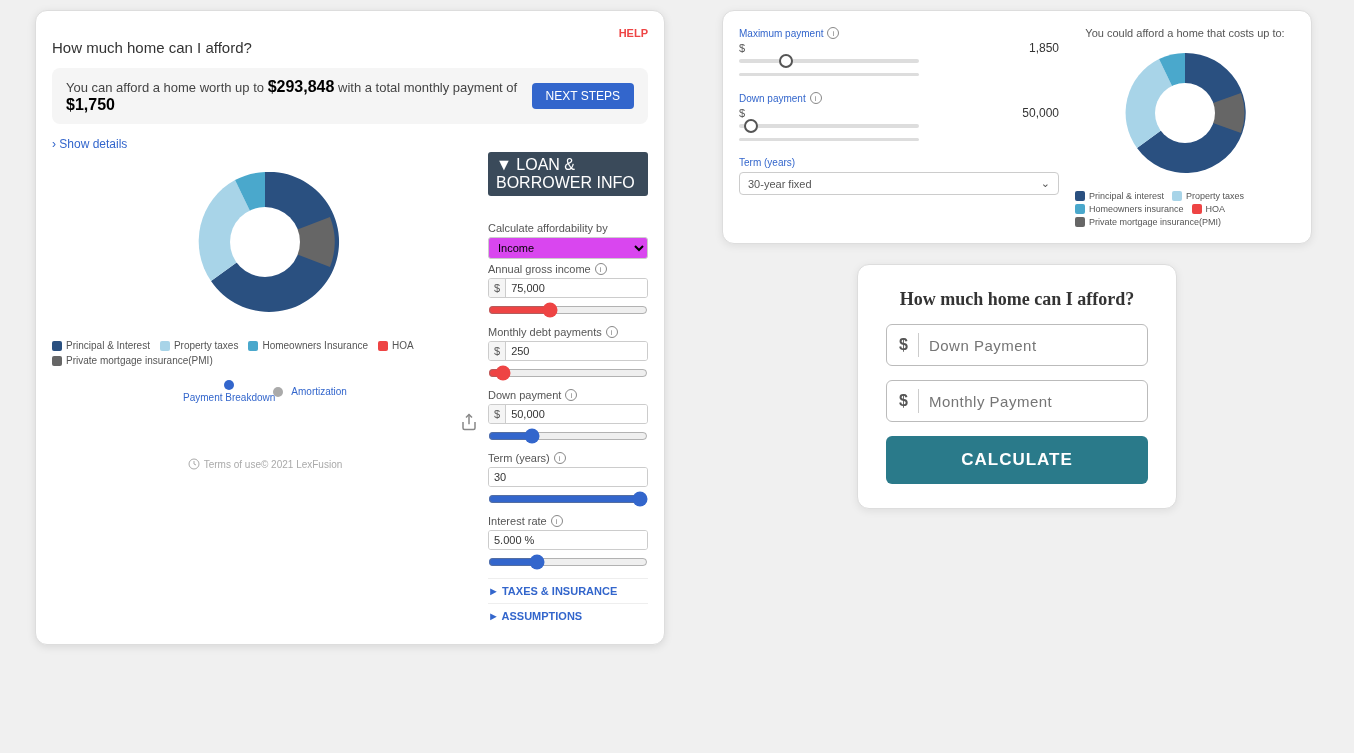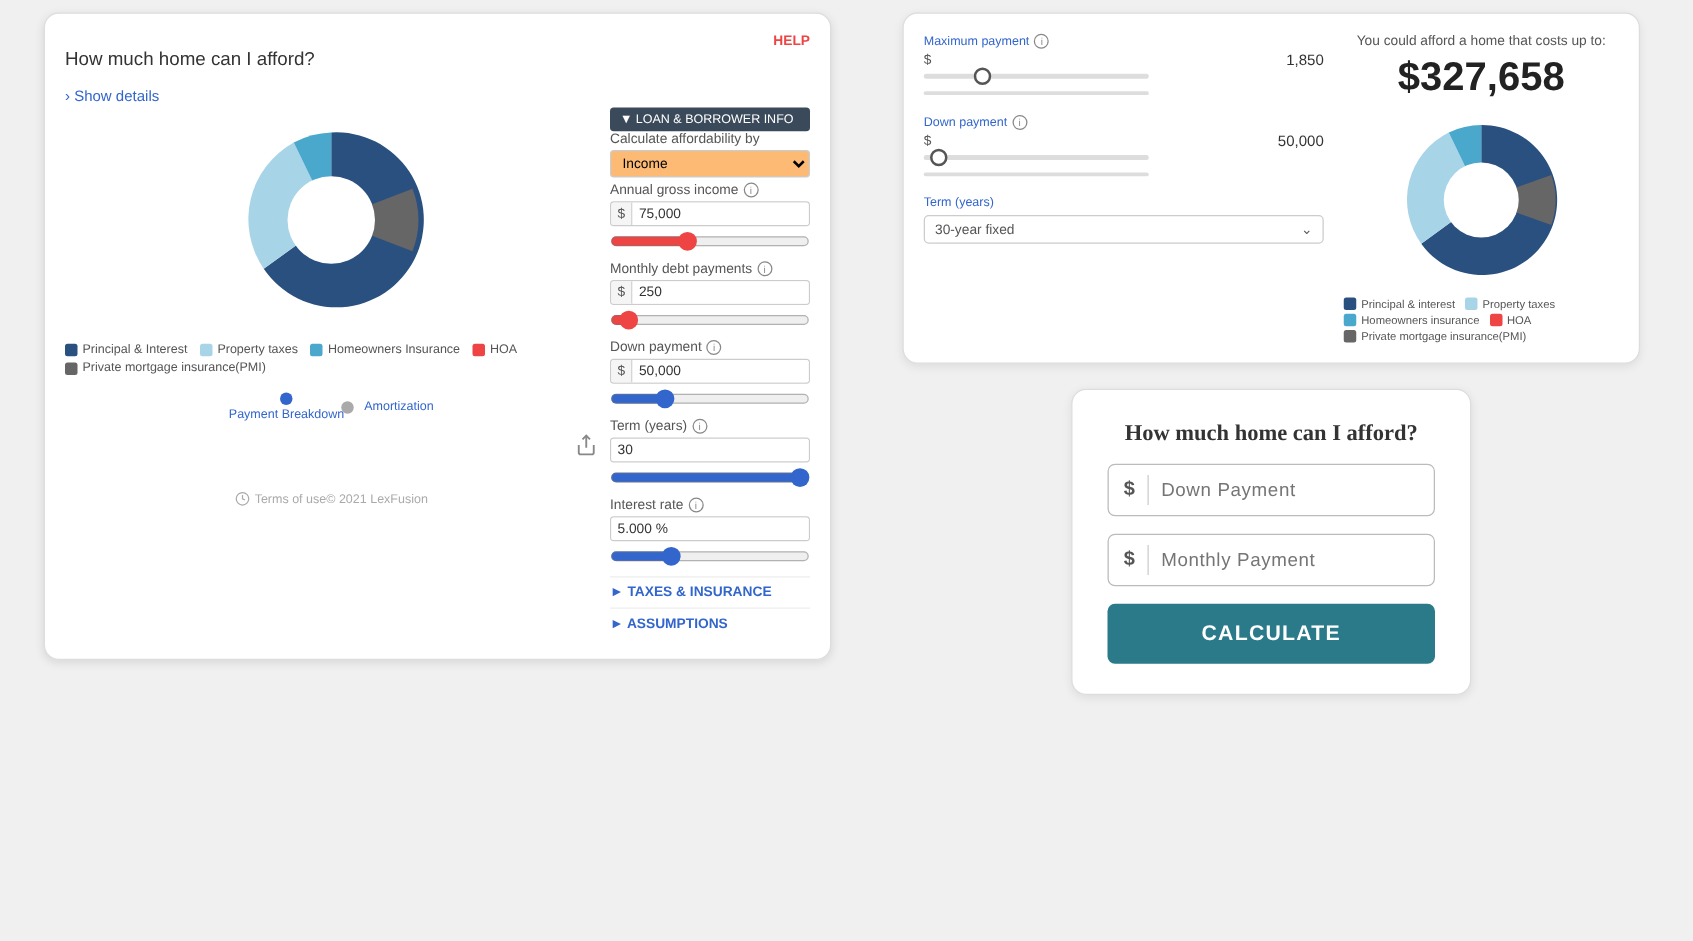--- a/index.html
+++ b/index.html
@@ -173,24 +173,24 @@
     
     .comp-right-panel {
       width: 160px;
       font-size: 11px;
       color: #555;
     }
 
     .loan-section-header {
       background: #3a4a5a;
       color: white;
-      font-size: 10px;
+      font-size: 16px;
       padding: 4px 8px;
       border-radius: 3px;
-      margin-bottom: 0;
+      margin-bottom: 26px;
       cursor: pointer;
     }
 
     .form-label {
       font-size: 11px;
       color: #555;
       margin-bottom: 3px;
       display: flex;
       align-items: center;
       gap: 4px;
@@ -233,21 +233,21 @@
       color: #333;
     }
 
     .form-select {
       width: 100%;
       border: 1px solid #ccc;
       border-radius: 3px;
       padding: 3px 5px;
       font-size: 11px;
       margin-bottom: 4px;
-      background: #fdba74;
+      background: #d946ef;
     }
 
     .form-slider {
       width: 100%;
       margin-bottom: 8px;
       accent-color: #e44;
     }
 
     .form-slider-blue {
       width: 100%;
@@ -450,20 +450,26 @@
 
 <div class="left-column">
 
   <div class="comprehensive-card">
     
     <button class="help-btn">HELP</button>
 
     <div class="comp-question">How much home can I afford?</div>
 
     
+    <div class="comp-result-bar">
+      <div style="flex:1;">
+        <span class="comp-result-text">You can afford a home worth up to </span><strong>$293,848</strong><span class="comp-result-text"> with a total monthly payment of </span><strong>$1,750</strong>
+      </div>
+      <button class="next-steps-btn">NEXT STEPS</button>
+    </div>
 
     <button class="show-details">› Show details</button>
 
     <div class="comp-main-content">
 
       <div class="comp-left-panel">
 
         <div class="pie-container">
           <svg width="160" height="160" viewBox="0 0 160 160">
 
@@ -639,21 +645,20 @@
           <span>Term (years)</span>
         </div>
         <div class="reductive-select-row">
           <span>30-year fixed</span>
           <span>⌄</span>
         </div>
       </div>
 
       <div class="reductive-right">
         <div class="afford-text">You could afford a home that costs up to:</div>
-        <div class="afford-amount">$327,658</div>
 
         <svg width="140" height="140" viewBox="0 0 140 140">
           <path d="M70,70 L70,10 A60,60 0 1,1 22,105 Z" fill="#2a5080"></path>
           <path d="M70,70 L22,105 A60,60 0 0,1 44,16 Z" fill="#a8d4e8"></path>
           <path d="M70,70 L44,16 A60,60 0 0,1 70,10 Z" fill="#4aa8cc"></path>
           <path d="M70,70 L126,50 A60,60 0 0,1 126,90 Z" fill="#666"></path>
           <circle cx="70" cy="70" r="30" fill="white"></circle>
         </svg>
 
         <div class="reductive-legend">

